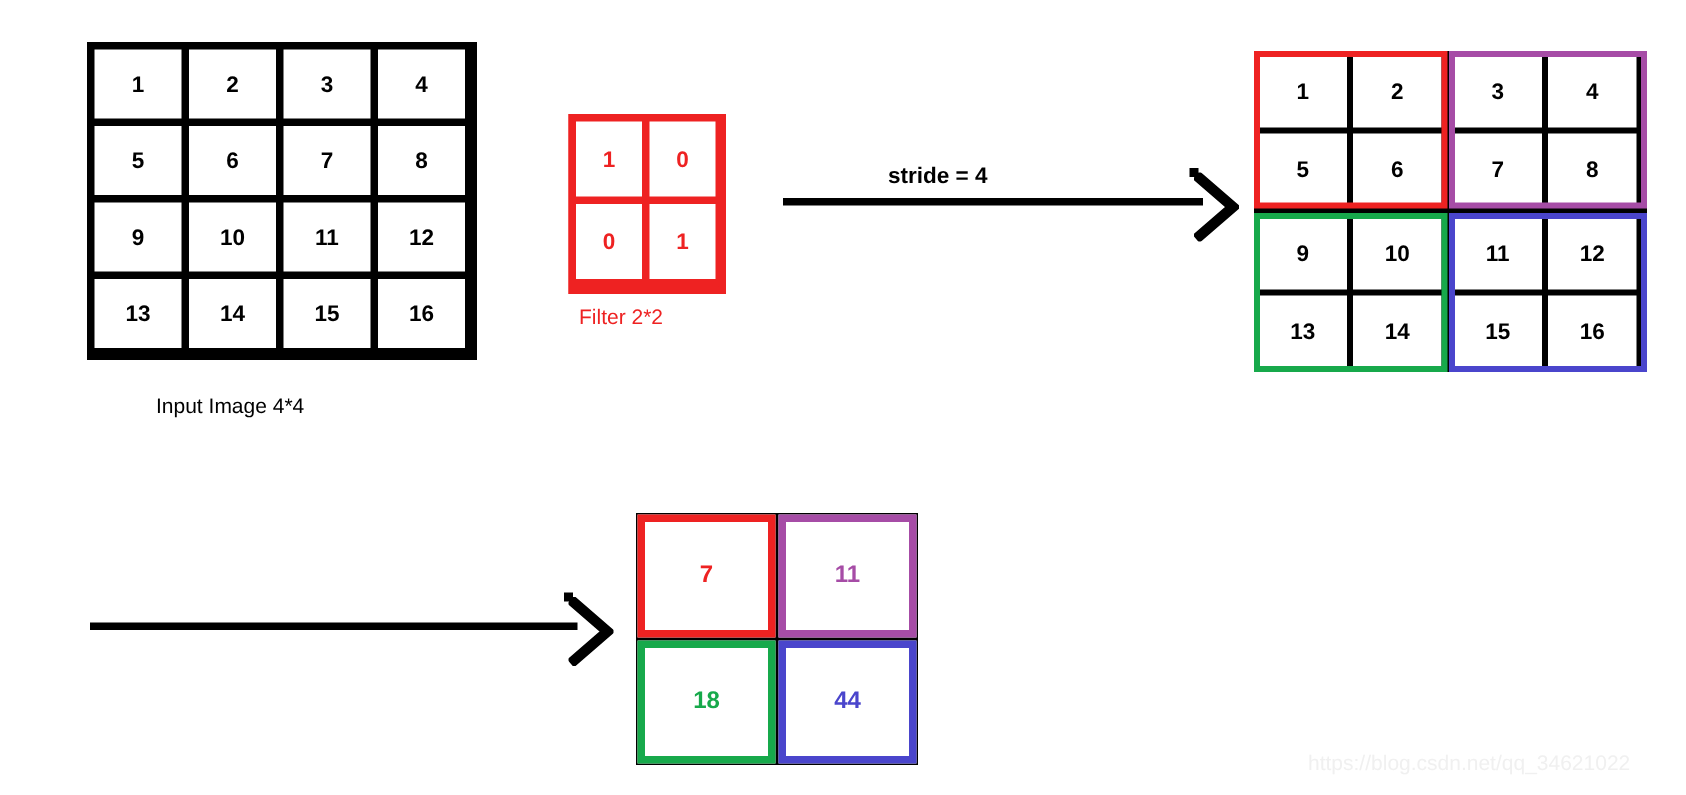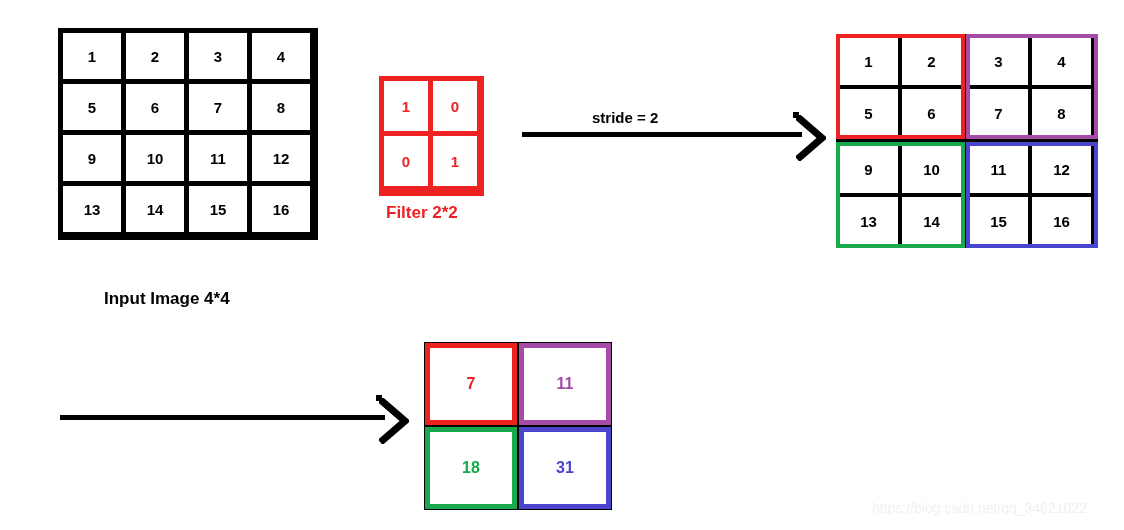--- a/index.html
+++ b/index.html
@@ -38,25 +38,25 @@
     border: 5px solid #000000;
   }
   #input-grid .cell {
     width: 58px; height: 46px;
     color: #000000;
     font-size: 15px;
   }
 
   .caption {
     position: absolute;
-    font-weight: bold;
-    font-size: 17px;
+    font-weight: normal;
+    font-size: 14px;
     white-space: nowrap;
   }
-  #input-caption { left: 104px; top: 262px; color: #000000; margin-top: 27px; }
+  #input-caption { left: 104px; top: 262px; color: #000000; }
 
   
   #filter-grid {
     left: 379px; top: 76px;
     width: 105px; height: 120px;
     background: #ee2222;
     border: 5px solid #ee2222;
   }
   #filter-grid .cell {
     width: 44px; height: 50px;
@@ -166,21 +166,21 @@
   <div class="caption" id="input-caption">Input Image 4*4</div>
 
   <div class="grid" id="filter-grid">
     <div class="cell" style="left:0px;  top:0px;">1</div>
     <div class="cell" style="left:49px; top:0px;">0</div>
     <div class="cell" style="left:0px;  top:55px;">0</div>
     <div class="cell" style="left:49px; top:55px;">1</div>
   </div>
   <div class="caption" id="filter-caption">Filter 2*2</div>
 
-  <div class="arrow-label" id="stride-label">stride = 2</div>
+  <div class="arrow-label" id="stride-label">stride = 4</div>
   <div class="arrow-line" id="stride-arrow-line"></div>
   <div class="arrow-head" id="stride-arrow-head">
     <svg width="30" height="46" viewBox="0 0 30 46">
       <polyline points="4,4 26,23 4,42" fill="none" stroke="#000000" stroke-width="7" stroke-linecap="square" stroke-linejoin="miter"></polyline>
     </svg>
   </div>
 
   <div class="grid" id="right-grid">
     <div class="cell" style="left:0px;   top:0px;">1</div>
     <div class="cell" style="left:63px;  top:0px;">2</div>
@@ -212,18 +212,18 @@
   <div class="arrow-head" id="out-arrow-head">
     <svg width="30" height="46" viewBox="0 0 30 46">
       <polyline points="4,4 26,23 4,42" fill="none" stroke="#000000" stroke-width="7" stroke-linecap="square" stroke-linejoin="miter"></polyline>
     </svg>
   </div>
 
   <div class="grid" id="output-grid">
     <div class="ocell" style="left:0px;  top:0px;  color:#ee2222; border:5px solid #ee2222;">7</div>
     <div class="ocell" style="left:94px; top:0px;  color:#a64ca6; border:5px solid #a64ca6;">11</div>
     <div class="ocell" style="left:0px;  top:84px; color:#17a94b; border:5px solid #17a94b;">18</div>
-    <div class="ocell" style="left:94px; top:84px; color:#4a45cc; border:5px solid #4a45cc;">31</div>
+    <div class="ocell" style="left:94px; top:84px; color:#4a45cc; border:5px solid #4a45cc;">44</div>
   </div>
 
   <div id="watermark">https://blog.csdn.net/qq_34621022</div>
 
 </div>
 
 </body></html>

